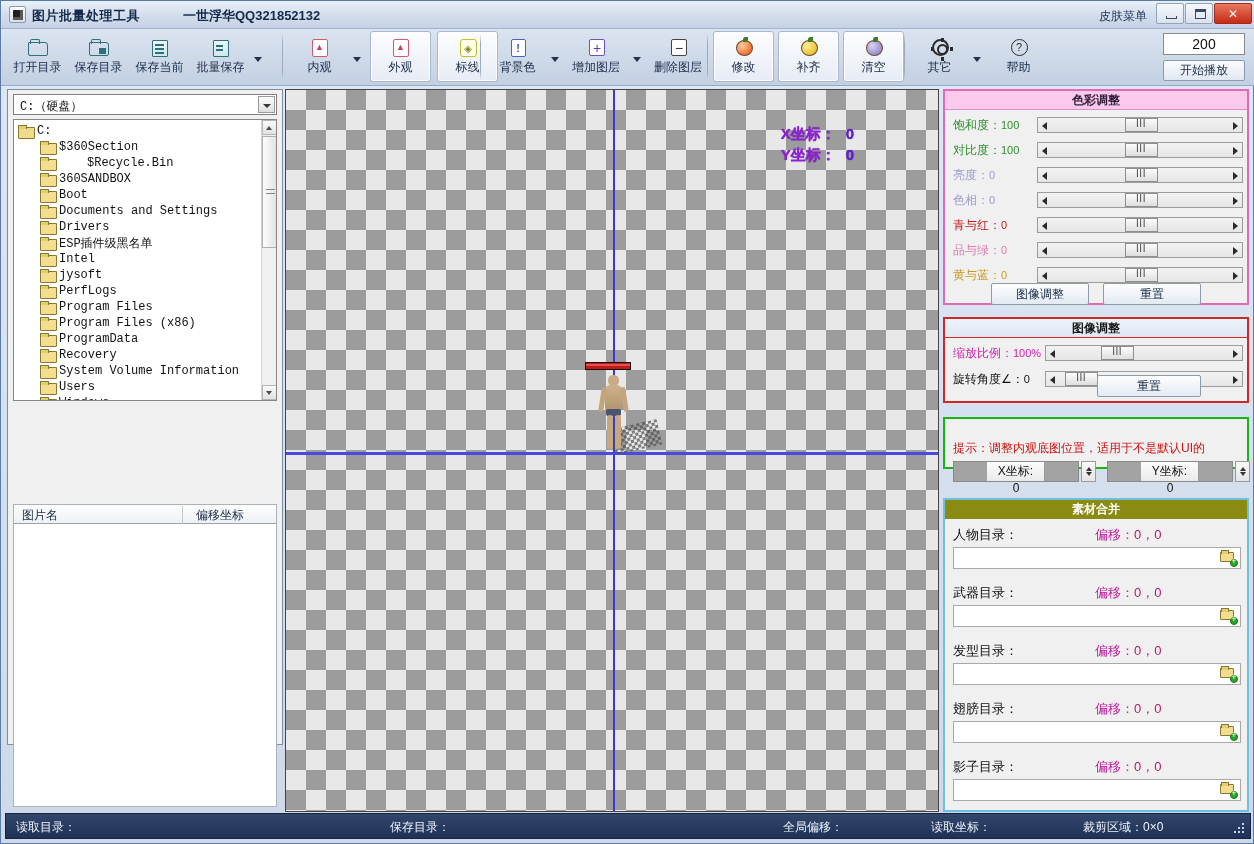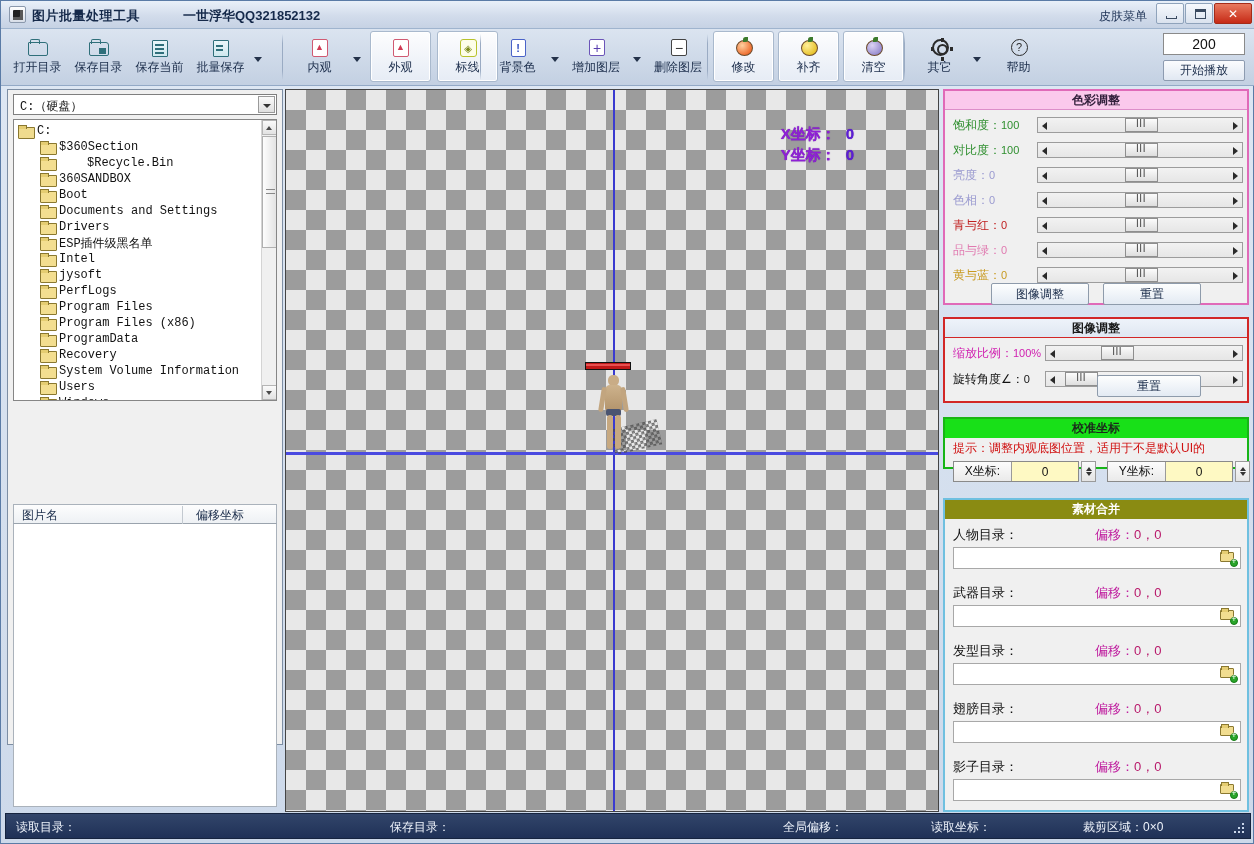--- a/index.html
+++ b/index.html
@@ -403,22 +403,22 @@
     position:absolute; height:22px;
     border:1px solid #8e9bab; border-radius:2px;
     background:linear-gradient(#fdfefe,#e3eaf3);
     font-size:12px; color:#1a2c4a; text-align:center; line-height:20px;
   }
   .hint{
     position:absolute; left:8px; top:2px; width:290px;
     font-size:12px; color:#d01010; white-space:nowrap;
   }
   .coordfld{
-    position:absolute; top:0; height:21px; border:1px solid #8a8a8a; background:#fef9c3;
-    display:flex; align-items:center;
+    position:absolute; top:0; height:21px; border:1px solid #8a8a8a; background:#a3a3a3;
+    display:flex; align-items:center;flex-direction:column;
   }
   .coordfld .cl{
     width:58px; height:19px; line-height:19px; text-align:center;
     background:linear-gradient(#fcfcfc,#eaeaea); border-right:1px solid #9a9a9a;
     font-size:12px; color:#111;
   }
   .coordfld .cv{
     flex:1; text-align:center; font-size:12px; color:#111;
   }
   .spin{
@@ -873,21 +873,20 @@
               <span class="sl-arw l" style="left: 0px;"></span>
               <span class="sl-thumb" style="left: 18.56px;"></span>
               <span class="sl-arw r" style="right: 0px;"></span>
             </div>
           </div>
         </div>
       <div class="gbtn" style="left:152px; top:56px; width:104px;">重置</div>
     </div>
 
     <div class="grp grp-calib">
-      <div class="cap">校准坐标</div>
       <div class="hint" style="top:21px">提示：调整内观底图位置，适用于不是默认UI的</div>
       <div class="coordfld" style="left:8px; top:42px; width:126px;">
         <span class="cl">X坐标:</span>
         <span class="cv">0</span>
       </div>
       <div class="spin" style="left:136px; top:42px;"></div>
       <div class="coordfld" style="left:162px; top:42px; width:126px;">
         <span class="cl">Y坐标:</span>
         <span class="cv">0</span>
       </div>

